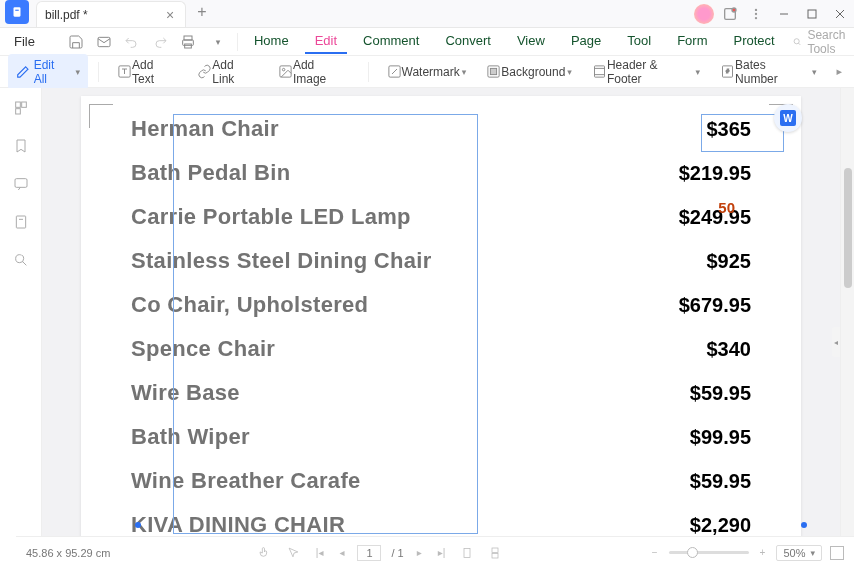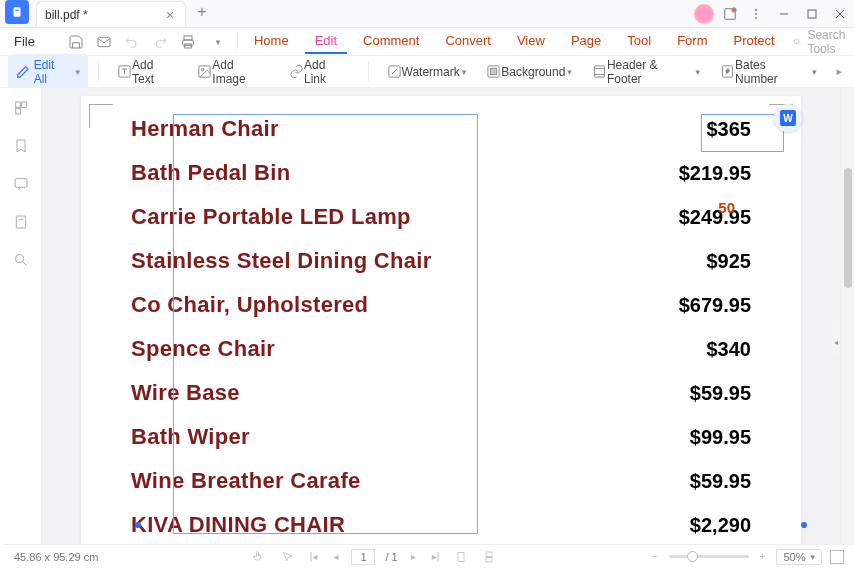--- a/index.html
+++ b/index.html
@@ -17,21 +17,21 @@
 .titlebar-ic { width: 20px; height: 20px; display: flex; align-items: center; justify-content: center; color: #888; cursor: pointer; }
 .user-avatar { width: 20px; height: 20px; border-radius: 50%; background: radial-gradient(circle, #f9c 40%, #fc9 100%); }
 .win-controls { display: flex; }
 .win-btn { width: 28px; height: 28px; display: flex; align-items: center; justify-content: center; color: #666; font-size: 12px; cursor: pointer; }
 
 .menubar { height: 28px; display: flex; align-items: center; background: #fff; border-bottom: 1px solid #eee; padding: 0 4px; }
 .file-menu { font-size: 13px; color: #333; padding: 4px 10px; cursor: pointer; }
 .menubar-icons { display: flex; gap: 10px; padding: 0 10px; border-right: 1px solid #eee; margin-right: 6px; }
 .mb-ic { width: 18px; height: 18px; display: flex; align-items: center; justify-content: center; color: #666; cursor: pointer; }
 .menu-tabs { display: flex; gap: 6px; }
-.menu-tab { font-size: 13px; color: #c2410c; padding: 4px 10px; cursor: pointer; }
+.menu-tab { font-size: 13px; color: #14532d; padding: 4px 10px; cursor: pointer; }
 .menu-tab.active { color: #ec4899; border-bottom: 2px solid #2a6ef1; }
 .menubar-spacer { flex: 1; }
 .search-box { display: flex; align-items: center; gap: 6px; color: #aaa; font-size: 12px; padding: 0 8px; }
 
 .toolbar { height: 32px; display: flex; align-items: center; background: #fff; border-bottom: 1px solid #eee; padding: 0 8px; gap: 4px; }
 .edit-all-btn { display: flex; align-items: center; gap: 4px; background: #e8f0ff; color: #2a6ef1; padding: 4px 8px; border-radius: 4px; font-size: 12px; cursor: pointer; }
 .tool-sep { width: 1px; height: 20px; background: #eee; margin: 0 6px; }
 .tool-btn { display: flex; align-items: center; padding: 4px 8px; font-size: 12px; color: #444; cursor: pointer; border-radius: 3px; }
 .tool-btn .ic { color: #666; display: flex; align-items: center; }
 .chev { font-size: 9px; color: #888; margin-left: 2px; }
@@ -49,32 +49,32 @@
 .crop-marks.tl { top: 8px; left: 8px; border-left: 1px solid #aaa; border-top: 1px solid #aaa; width: 24px; height: 24px; }
 .crop-marks.tr { top: 8px; right: 8px; border-right: 1px solid #aaa; border-top: 1px solid #aaa; width: 24px; height: 24px; }
 
 .sel-box-items { position: absolute; border: 1px solid #7ba9e8; left: 92px; top: 18px; width: 305px; height: 420px; pointer-events: none; }
 .sel-box-prices { position: absolute; border: 1px solid #7ba9e8; left: 620px; top: 18px; width: 83px; height: 38px; pointer-events: none; }
 .sel-handle { position: absolute; width: 6px; height: 6px; background: #2a6ef1; border-radius: 50%; }
 .sel-handle.l { left: 54px; top: 426px; }
 .sel-handle.r { left: 720px; top: 426px; }
 
 .bill-row { display: flex; justify-content: space-between; align-items: baseline; margin-bottom: 18px; }
-.item-name { font-family: Arial, sans-serif; font-weight: 800; font-size: 22px; letter-spacing: 0.3px; color: #7f1d1d; }
+.item-name { font-family: Arial, sans-serif; font-weight: 800; font-size: 22px; letter-spacing: 0.3px; color: #737373; }
 .item-price { font-family: Arial, sans-serif; font-weight: 800; font-size: 20px; color: #000; position: relative; }
 .price-overlay { position: absolute; right: 16px; top: -7px; font-size: 15px; font-weight: 800; color: #c2410c; }
 
 .word-badge { position: absolute; right: 38px; top: 16px; width: 28px; height: 28px; border-radius: 50%; background: #eef4ff; display: flex; align-items: center; justify-content: center; box-shadow: 0 1px 3px rgba(0,0,0,0.15); }
 .word-badge-inner { width: 16px; height: 16px; background: #2a6ef1; border-radius: 2px; color: #fff; font-size: 10px; font-weight: bold; display: flex; align-items: center; justify-content: center; }
 
 .right-scroll { width: 14px; background: #f4f4f4; border-left: 1px solid #eee; position: relative; }
 .scroll-thumb { position: absolute; top: 80px; width: 8px; left: 3px; height: 120px; background: #ccc; border-radius: 4px; }
 .right-collapse { position: absolute; right: 14px; top: 50%; width: 8px; height: 30px; background: #f4f4f4; display: flex; align-items: center; justify-content: center; font-size: 8px; color: #999; cursor: pointer; border-radius: 3px 0 0 3px; }
 
-.statusbar { position: absolute; bottom: 0; left: 4px; right: 0; height: 24px; border-top: 1px solid #eee; background: #fff; display: flex; align-items: center; padding: 0 10px; font-size: 11px; color: #777; }
+.statusbar { position: absolute; bottom: 0; left: 16px; right: 0; height: 32px; border-top: 1px solid #eee; background: #fff; display: flex; align-items: center; padding: 0 10px; font-size: 11px; color: #777; }
 .status-dims { flex: 0 0 auto; }
 .status-center { flex: 1; display: flex; align-items: center; justify-content: center; gap: 10px; }
 .page-input { width: 24px; height: 16px; border: 1px solid #ddd; text-align: center; font-size: 11px; color: #777; }
 .nav-ic { cursor: pointer; color: #bbb; font-size: 10px; padding: 0 3px; }
 .status-right { display: flex; align-items: center; gap: 8px; }
 .zoom-slider { width: 80px; height: 3px; background: #ddd; position: relative; border-radius: 2px; }
 .zoom-thumb { position: absolute; top: -4px; left: 18px; width: 11px; height: 11px; background: #fff; border: 1px solid #bbb; border-radius: 50%; }
 .zoom-val { border: 1px solid #ddd; padding: 1px 6px; border-radius: 2px; font-size: 11px; display: flex; align-items: center; gap: 3px; }
 .fit-ic { width: 14px; height: 14px; border: 1px solid #bbb; cursor: pointer; }
 
@@ -206,35 +206,35 @@
           <rect x="3" y="3" width="18" height="18" rx="2"></rect>
           <line x1="8" y1="8" x2="16" y2="8"></line>
           <line x1="12" y1="8" x2="12" y2="16"></line>
         </svg>
       </span>
     <span>Add Text</span>
   </div>
   <div class="tool-btn">
     <span class="ic">
         <svg width="15" height="15" viewBox="0 0 24 24" fill="none" stroke="#888" stroke-width="1.5">
+          <path d="M10 13a5 5 0 007 0l3-3a5 5 0 00-7-7l-1 1"></path>
+          <path d="M14 11a5 5 0 00-7 0l-3 3a5 5 0 007 7l1-1"></path>
+        </svg>
+      </span>
+    <span>Add Link</span>
+  </div>
+  <div class="tool-btn">
+    <span class="ic">
+        <svg width="15" height="15" viewBox="0 0 24 24" fill="none" stroke="#888" stroke-width="1.5">
           <rect x="3" y="3" width="18" height="18" rx="2"></rect>
           <circle cx="9" cy="9" r="2"></circle>
           <path d="M21 15l-5-5L5 21"></path>
         </svg>
       </span>
     <span>Add Image</span>
-  </div>
-  <div class="tool-btn">
-    <span class="ic">
-        <svg width="15" height="15" viewBox="0 0 24 24" fill="none" stroke="#888" stroke-width="1.5">
-          <path d="M10 13a5 5 0 007 0l3-3a5 5 0 00-7-7l-1 1"></path>
-          <path d="M14 11a5 5 0 00-7 0l-3 3a5 5 0 007 7l1-1"></path>
-        </svg>
-      </span>
-    <span>Add Link</span>
   </div>
   <div class="tool-sep"></div>
   <div class="tool-btn">
     <span class="ic">
         <svg width="15" height="15" viewBox="0 0 24 24" fill="none" stroke="#888" stroke-width="1.5">
           <rect x="3" y="3" width="18" height="18" rx="2"></rect>
           <path d="M8 16l8-8"></path>
         </svg>
       </span>
     <span>Watermark</span>

